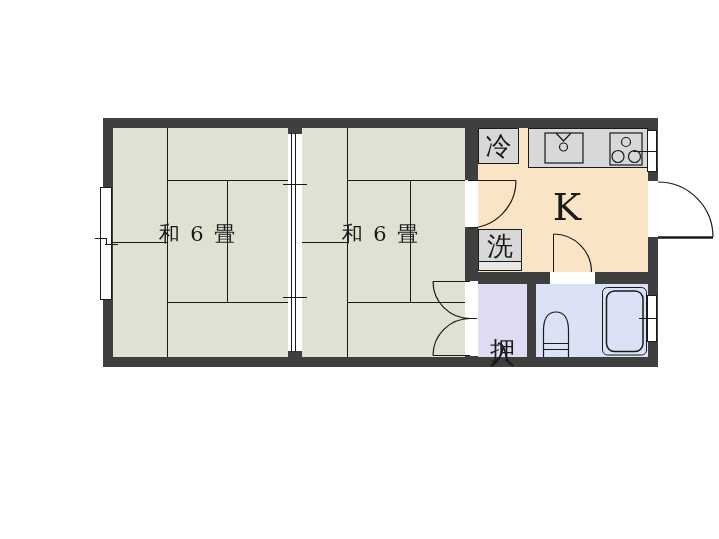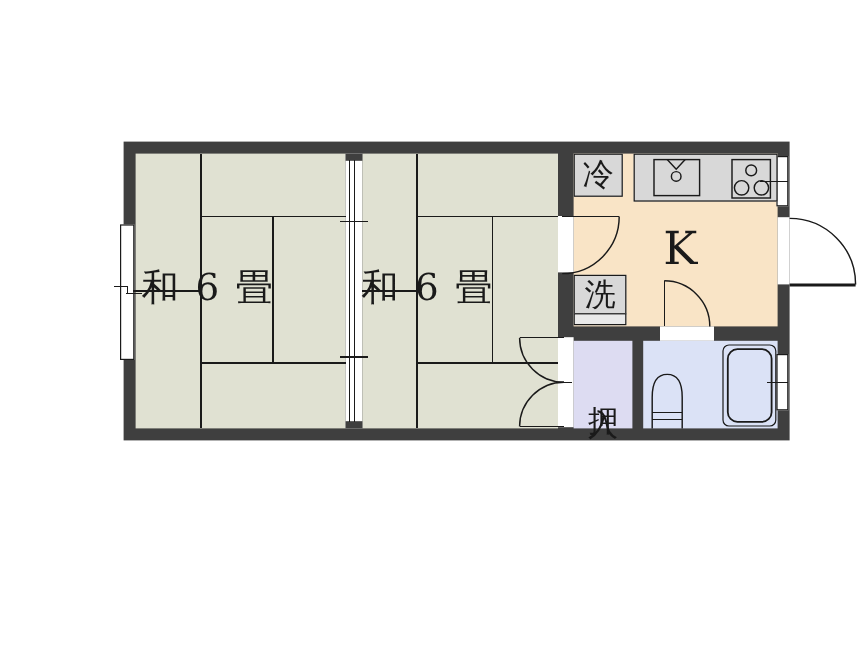--- a/index.html
+++ b/index.html
@@ -36,21 +36,21 @@
   .counter{left:528px;top:128px;width:120px;height:40px;background:var(--fixture);
            border:1px solid var(--line);}
   .labelbox{background:var(--fixture);border:1.5px solid var(--line);
             display:flex;align-items:center;justify-content:center;
             font-size:26px;line-height:1;}
   .fridge{left:478px;top:128px;width:41px;height:36px;}
   .laundry{left:478px;top:229px;width:44px;height:33px;}
   .laundry-pan{left:478px;top:261px;width:44px;height:10px;background:#e9e9e9;
                border:1.5px solid var(--line);}
 
-  .room-label{width:160px;font-size:31px;line-height:1.1;
+  .room-label{width:160px;text-align:center;font-size:21px;line-height:1.1;
               letter-spacing:2px;white-space:pre;}
   .lbl-room1{left:118px;top:223px;}
   .lbl-room2{left:301px;top:223px;}
   .lbl-k{left:537px;top:188px;width:60px;text-align:center;font-size:38px;line-height:1;}
   .lbl-closet{left:487px;top:287px;width:28px;height:68px;
               writing-mode:vertical-rl;text-orientation:upright;
               font-size:25px;line-height:1;letter-spacing:3px;text-align:center;}
 
   svg{position:absolute;left:0;top:0;pointer-events:none;}
   svg .ln{stroke:var(--line);stroke-width:1;fill:none;shape-rendering:crispEdges;}

